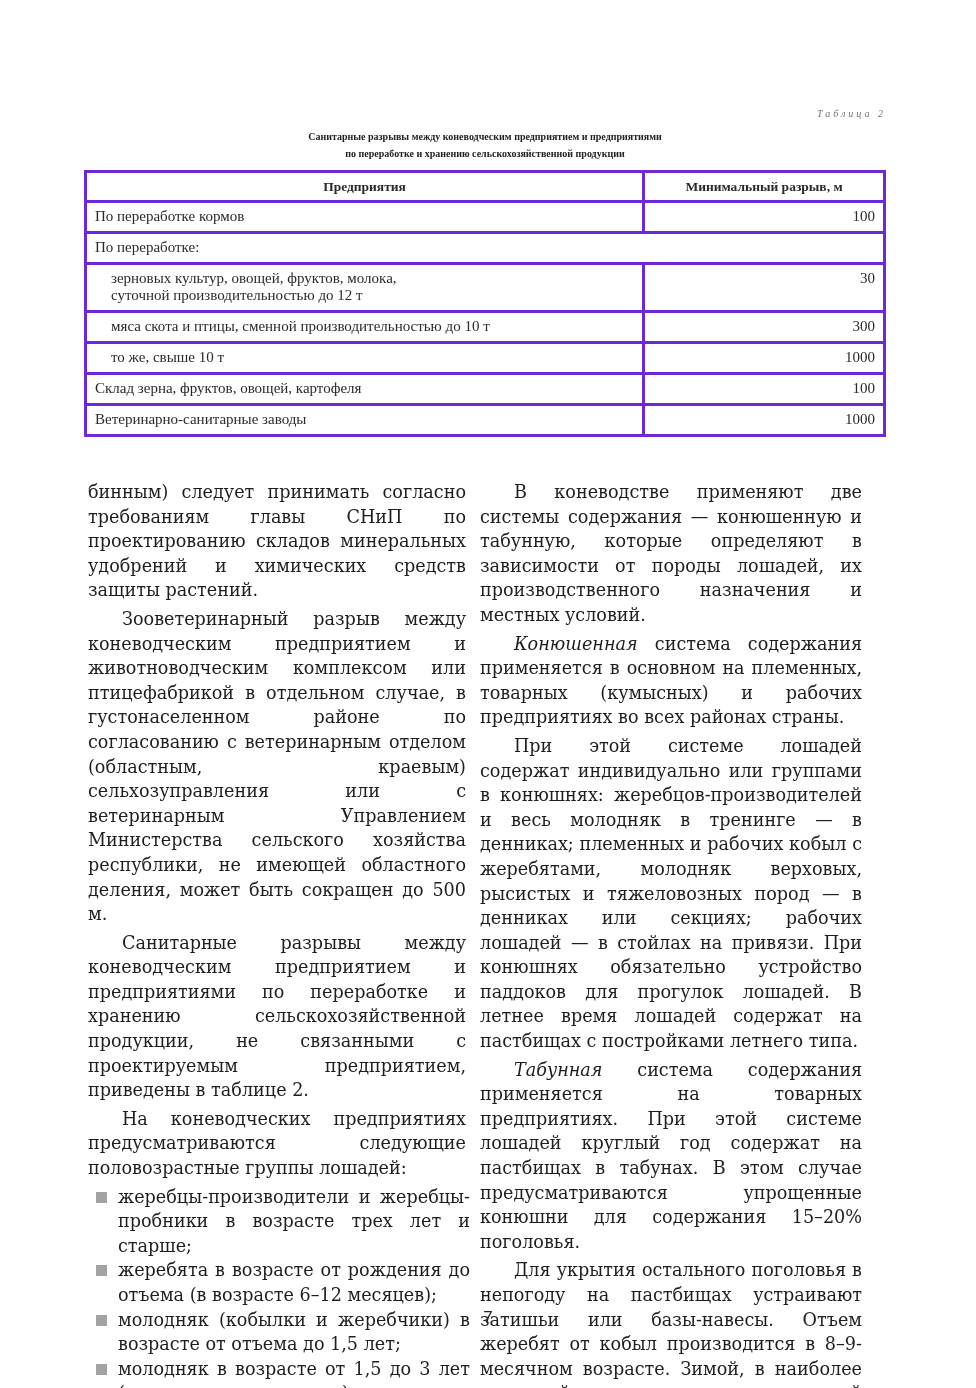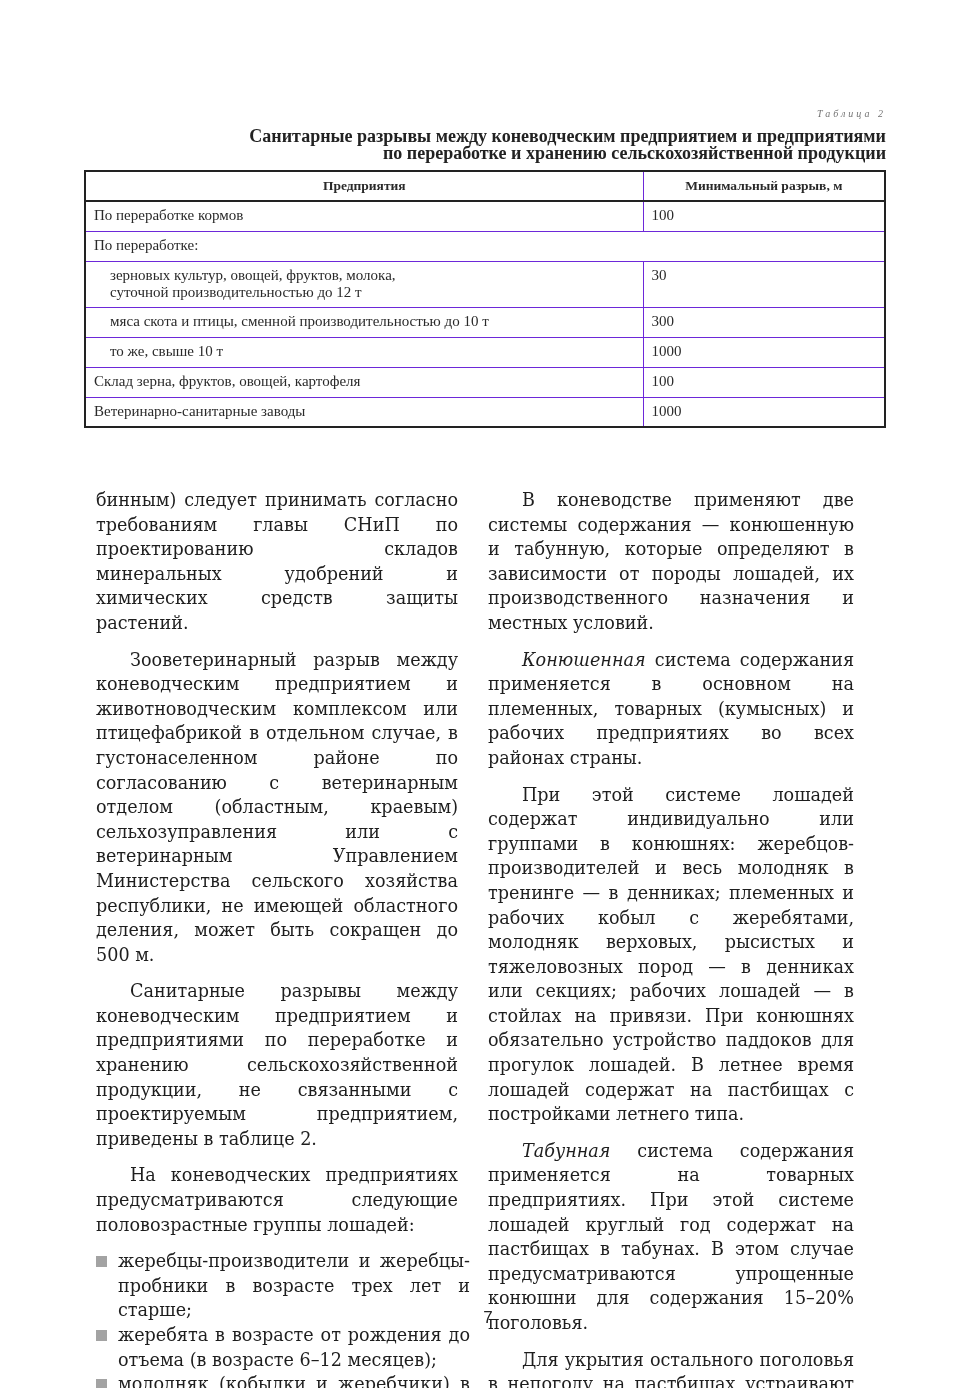--- a/index.html
+++ b/index.html
@@ -12,56 +12,56 @@
   .page { position: absolute; left: 0; top: 0; width: 976px; height: 1388px; }
 
   .table-label {
     position: absolute; top: 108px; right: 90px;
     font-family: "Liberation Serif", serif;
     font-style: italic; font-size: 10px; letter-spacing: 3px;
     color: #737373;
   }
   .table-title {
     position: absolute; top: 128px; left: 84px; width: 802px;
-    text-align: right;
+    text-align: center;
     font-family: "Liberation Serif", serif;
-    font-weight: bold; font-size: 18px; line-height: 17px;
+    font-weight: bold; font-size: 10px; line-height: 17px;
     color: #222;
   }
 
   table.gaps {
     position: absolute; top: 170px; left: 84px; width: 802px;
     border-collapse: collapse;
     font-family: "Liberation Serif", serif;
     font-size: 15px; color: #2a2a2a;
   }
   table.gaps td, table.gaps th {
-    border: 1px solid #6d28d9;
+    border: 3px solid #6d28d9;
     vertical-align: top;
   }
   table.gaps { border: 2px solid #222; }
   table.gaps th {
     font-weight: bold; font-size: 13.5px; height: 30px;
     text-align: center; vertical-align: middle;
     border-bottom: 2px solid #222;
   }
   table.gaps th.col1 { width: 558px; }
   table.gaps td { padding: 5px 8px 6px 8px; line-height: 17px; height: 30px; }
-  table.gaps td.val { text-align: left; margin-top: 40px; }
+  table.gaps td.val { text-align: right; margin-top: 40px; }
   table.gaps td.indent { padding-left: 24px; }
 
   .col {
     position: absolute; top: 476px;
     font-size: 17.6px; line-height: 24.6px;
     text-align: justify;
     color: #1e1e1e;
   }
   .col-left { left: 84px; width: 386px; }
   .col-right { left: 476px; width: 390px; }
-  .col p { margin: 12px; }
+  .col p { margin: 4px; }
   .col p.indent { text-indent: 34px; }
   .col em { }
   ul.groups { list-style: none; margin: 0; padding: 0; }
   ul.groups li {
     position: relative; padding-left: 34px; text-align: justify;
   }
   .bullet {
     position: absolute; left: 12px; top: 7px;
     width: 11px; height: 11px; background: #a3a3a3;
   }

